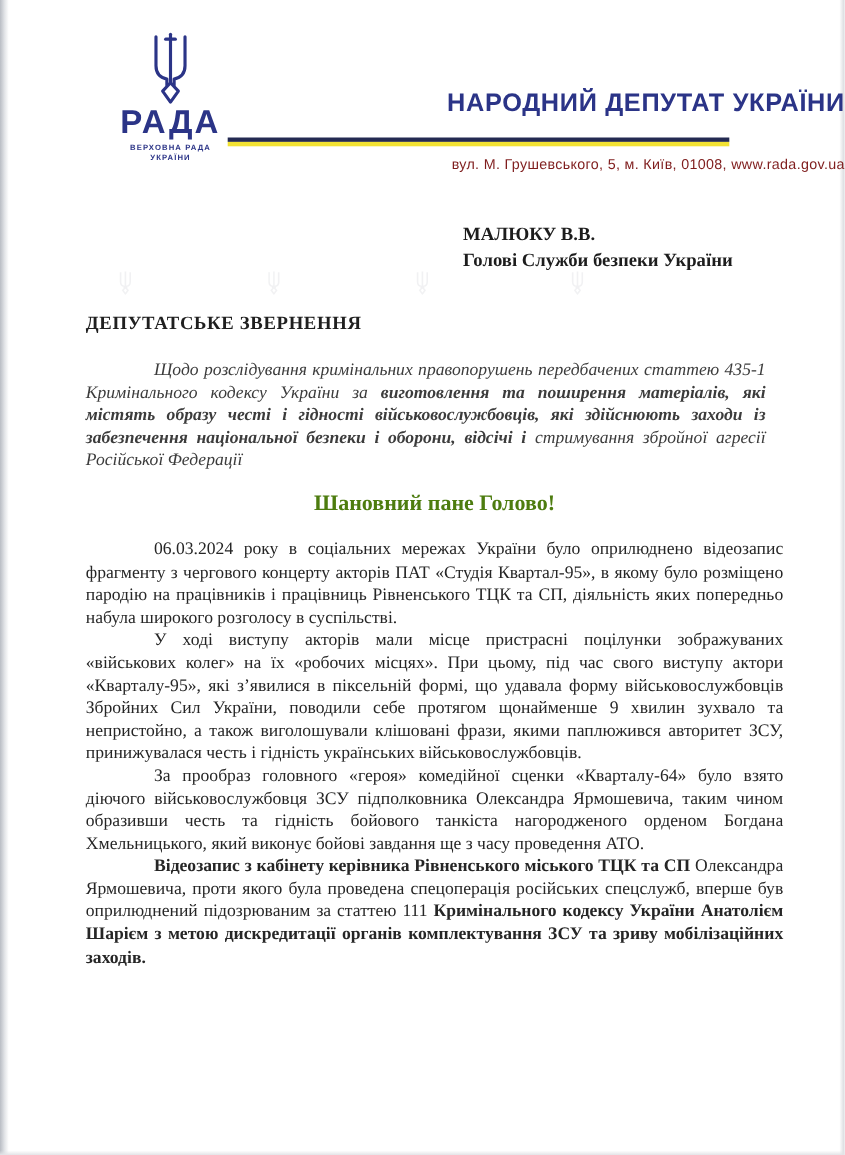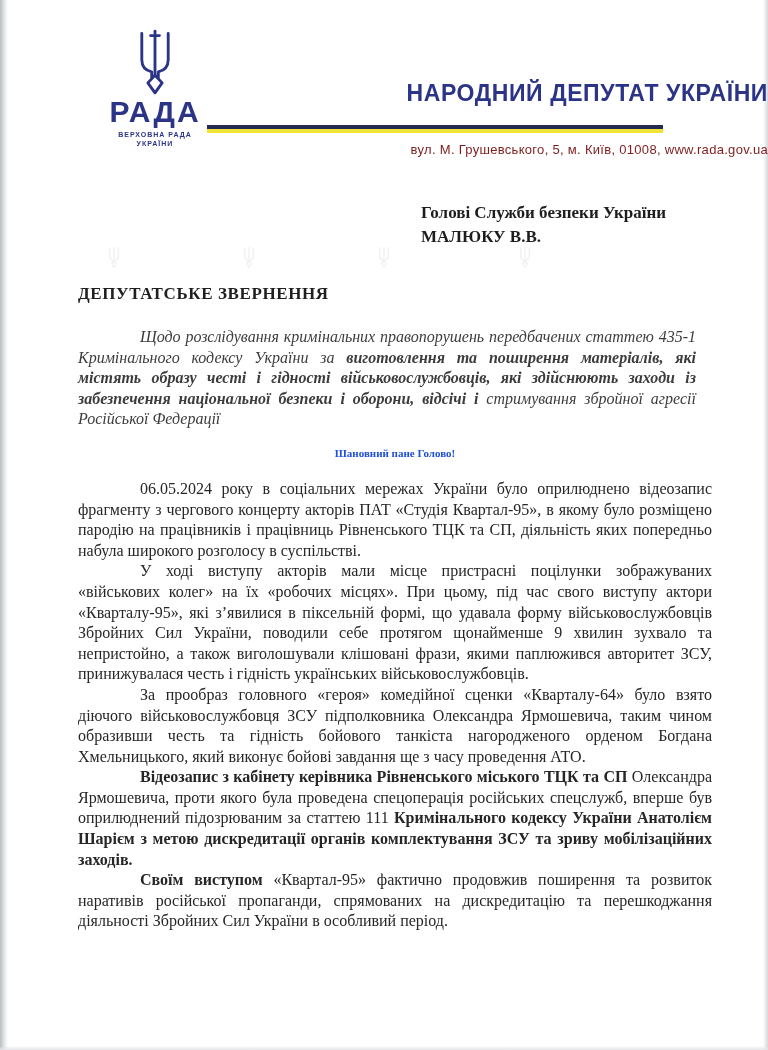--- a/index.html
+++ b/index.html
@@ -48,21 +48,21 @@
   .watermarks svg{position:absolute;top:0;opacity:0.08;}
   .wm1{left:106px;} .wm2{left:241px;} .wm3{left:376px;} .wm4{left:517px;}
 
   
   .body-col{position:absolute;left:78px;top:284px;width:634px;}
   .doc-heading{margin:0;text-align:left;font-size:17px;font-weight:700;
     letter-spacing:0.6px;color:#1f1f1f;}
   .subject{margin:23px 16px 0 0;text-align:justify;text-indent:62px;
     font-style:italic;font-size:16px;line-height:20.6px;color:#3c3c3c;}
   .subject .b{font-weight:700;}
-  .salutation{margin:17px 0 0 0;text-align:center;font-weight:700;font-size:11px;color:#1d4ed8;}
+  .salutation{margin:17px 0 0 0;text-align:center;font-weight:700;font-size:20px;color:#4d7c0f;}
   .paras{margin-top:20px;}
   .para{margin:0;text-align:justify;text-indent:62px;font-size:16px;line-height:20.6px;color:#262626;}
   .para .b{font-weight:700;}
 </style>
 </head>
 <body>
 
 <div class="page">
 
   <div class="edge-left"></div>
@@ -87,22 +87,22 @@
       <h1 class="doc-title">НАРОДНИЙ ДЕПУТАТ УКРАЇНИ</h1>
       <div class="divider">
         <div class="navy"></div>
         <div class="yellow"></div>
       </div>
       <div class="address">вул. М. Грушевського, 5, м. Київ, 01008,  www.rada.gov.ua</div>
     </div>
   </header>
 
   <div class="recipient">
+    <div>МАЛЮКУ В.В.</div>
     <div>Голові Служби безпеки України</div>
-    <div>МАЛЮКУ В.В.</div>
   </div>
 
   <div class="watermarks">
     <svg class="wm1" width="16" height="22" viewBox="0 0 44 60" fill="none" stroke="#5a6070" stroke-width="4">
         <path d="M10 4 v24 q0 9 9 11 v5"></path>
         <path d="M34 4 v24 q0 9 -9 11 v5"></path>
         <path d="M22 2 v40"></path>
         <path d="M22 42 l-6.5 7 6.5 9 6.5-9 z"></path>
       </svg>
     <svg class="wm2" width="16" height="22" viewBox="0 0 44 60" fill="none" stroke="#5a6070" stroke-width="4">
@@ -126,25 +126,24 @@
   </div>
 
   <main class="body-col">
     <h2 class="doc-heading">ДЕПУТАТСЬКЕ ЗВЕРНЕННЯ</h2>
 
     <p class="subject"><span>Щодо розслідування кримінальних правопорушень передбачених статтею 435-1 Кримінального кодексу України за </span><span class="b">виготовлення та поширення матеріалів, які містять образу честі і гідності військовослужбовців, які здійснюють заходи із забезпечення національної безпеки і оборони, відсічі і </span><span>стримування збройної агресії Російської Федерації</span></p>
 
     <p class="salutation">Шановний пане Голово!</p>
 
     <div class="paras">
-      <p class="para"><span>06.05.2024 року в соціальних мережах України було оприлюднено відеозапис фрагменту з чергового концерту акторів ПАТ «Студія Квартал-95», в якому було розміщено пародію на працівників і працівниць Рівненського ТЦК та СП, діяльність яких попередньо набула широкого розголосу в суспільстві.</span></p>
+      <p class="para"><span>06.03.2024 року в соціальних мережах України було оприлюднено відеозапис фрагменту з чергового концерту акторів ПАТ «Студія Квартал-95», в якому було розміщено пародію на працівників і працівниць Рівненського ТЦК та СП, діяльність яких попередньо набула широкого розголосу в суспільстві.</span></p>
 
       <p class="para"><span>У ході виступу акторів мали місце пристрасні поцілунки зображуваних «військових колег» на їх «робочих місцях». При цьому, під час свого виступу актори «Кварталу-95», які з’явилися в піксельній формі, що удавала форму військовослужбовців Збройних Сил України, поводили себе протягом щонайменше 9 хвилин зухвало та непристойно, а також виголошували клішовані фрази, якими паплюжився авторитет ЗСУ, принижувалася честь і гідність українських військовослужбовців.</span></p>
 
       <p class="para"><span>За прообраз головного «героя» комедійної сценки «Кварталу-64» було взято діючого військовослужбовця ЗСУ підполковника Олександра Ярмошевича, таким чином образивши честь та гідність бойового танкіста нагородженого орденом Богдана Хмельницького, який виконує бойові завдання ще з часу проведення АТО.</span></p>
 
       <p class="para"><span class="b">Відеозапис з кабінету керівника Рівненського міського ТЦК та СП </span><span>Олександра Ярмошевича, проти якого була проведена спецоперація російських спецслужб, вперше був оприлюднений підозрюваним за статтею 111 </span><span class="b">Кримінального кодексу України Анатолієм Шарієм з метою дискредитації органів комплектування ЗСУ та зриву мобілізаційних заходів.</span></p>
 
-      <p class="para"><span class="b">Своїм виступом </span><span>«Квартал-95» фактично продовжив поширення та розвиток наративів російської пропаганди, спрямованих на дискредитацію та перешкоджання діяльності Збройних Сил України в особливий період.</span></p>
     </div>
   </main>
 
 </div>
 
 </body></html>

